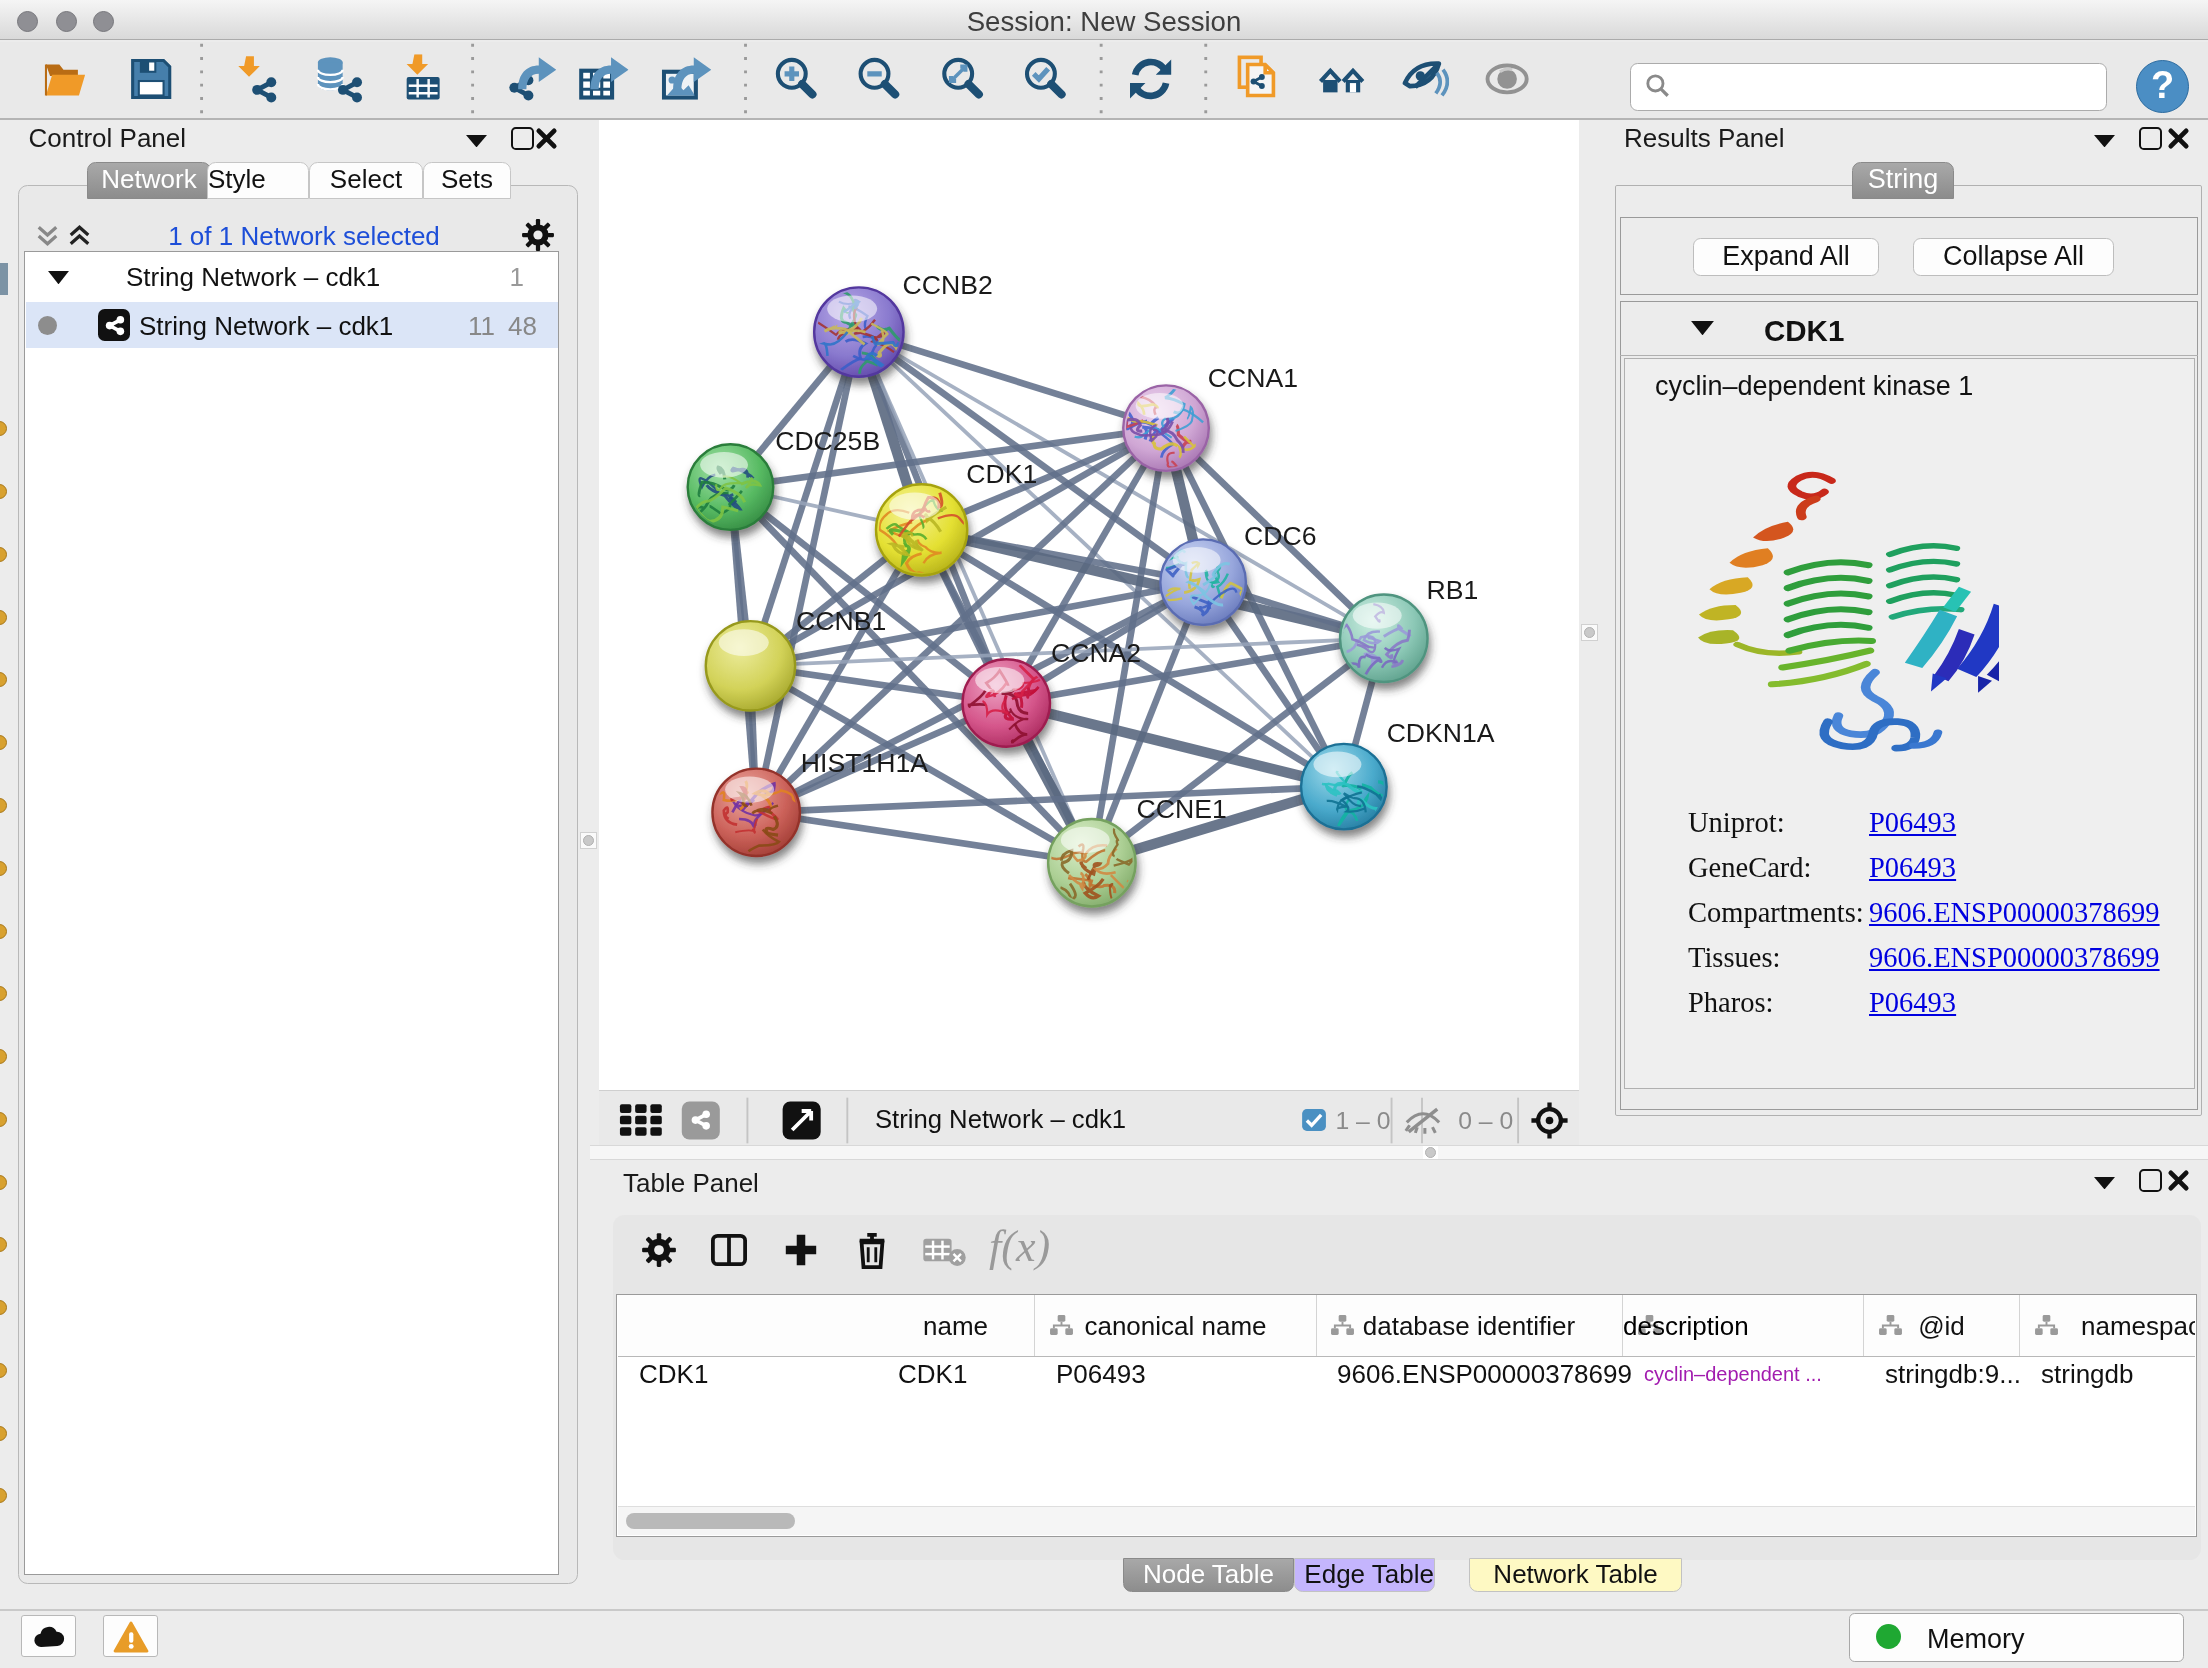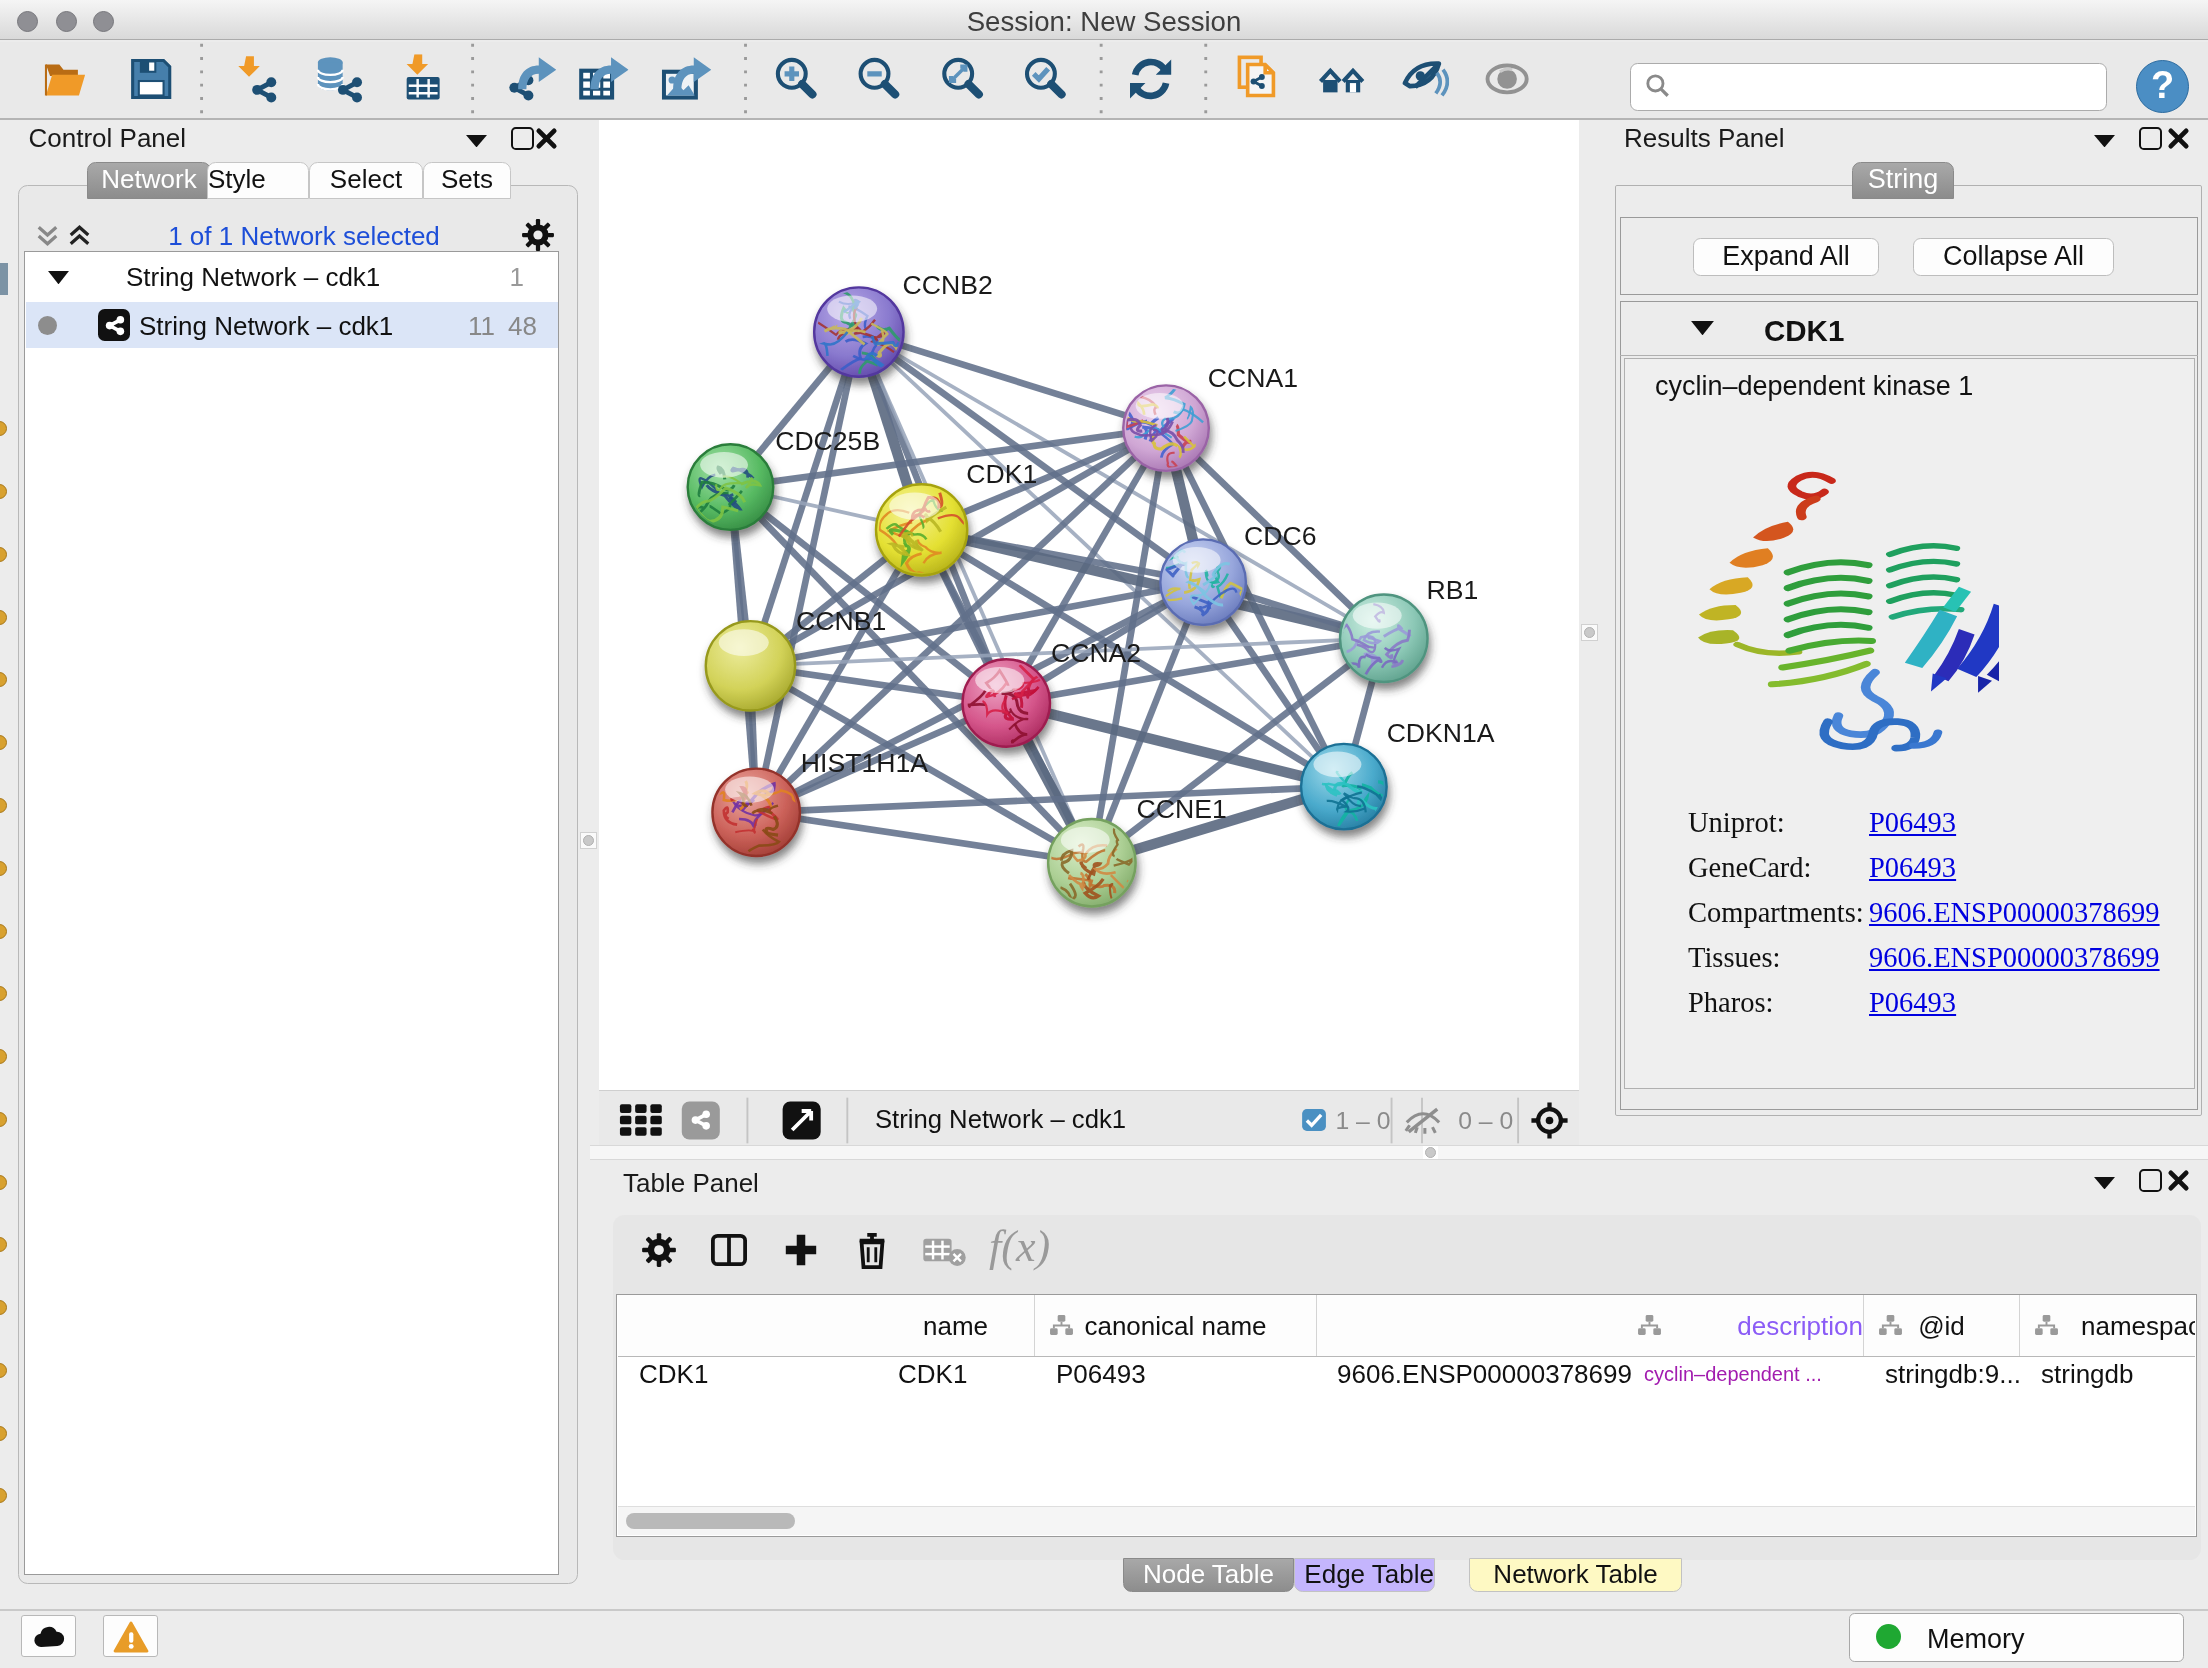--- a/index.html
+++ b/index.html
@@ -761,30 +761,41 @@
         <svg style="position:absolute;left:15px;top:50%;margin-top:-10.5px" width="23" height="21" viewBox="0 0 24 22">
           <g fill="#9a9a9a">
             <rect x="8" y="0" width="8" height="7" rx="1.5"></rect>
             <rect x="0" y="14" width="8" height="7" rx="1.5"></rect>
             <rect x="16" y="14" width="8" height="7" rx="1.5"></rect>
             <path d="M12 7 v4 M4 14 v-3 h16 v3" stroke="#9a9a9a" stroke-width="2" fill="none"></path>
           </g>
         </svg>
         <div style="position:absolute;left:0;right:0;top:50%;transform:translateY(-50%);text-align:center;font-size:26px;color:#111;">canonical name</div>
       </div>
+      <div style="position:absolute;left:698px;top:0;width:307px;height:100%;border-right:1.9px solid #d4d4d4;overflow:hidden;">
+        <svg style="position:absolute;left:15px;top:50%;margin-top:-10.5px" width="23" height="21" viewBox="0 0 24 22">
+          <g fill="#9a9a9a">
+            <rect x="8" y="0" width="8" height="7" rx="1.5"></rect>
+            <rect x="0" y="14" width="8" height="7" rx="1.5"></rect>
+            <rect x="16" y="14" width="8" height="7" rx="1.5"></rect>
+            <path d="M12 7 v4 M4 14 v-3 h16 v3" stroke="#9a9a9a" stroke-width="2" fill="none"></path>
+          </g>
+        </svg>
+        <div style="position:absolute;left:0;right:0;top:50%;transform:translateY(-50%);text-align:center;font-size:26px;color:#111;">database identifier</div>
+      </div>
       <div style="position:absolute;left:1005px;top:0;width:241px;height:100%;border-right:1.9px solid #d4d4d4;overflow:hidden;">
         <svg style="position:absolute;left:15px;top:50%;margin-top:-10.5px" width="23" height="21" viewBox="0 0 24 22">
           <g fill="#9a9a9a">
             <rect x="8" y="0" width="8" height="7" rx="1.5"></rect>
             <rect x="0" y="14" width="8" height="7" rx="1.5"></rect>
             <rect x="16" y="14" width="8" height="7" rx="1.5"></rect>
             <path d="M12 7 v4 M4 14 v-3 h16 v3" stroke="#9a9a9a" stroke-width="2" fill="none"></path>
           </g>
         </svg>
-        <div style="position:absolute;left:0;right:0;top:50%;transform:translateY(-50%);text-align:right;font-size:26px;color:#8b5cf6;">description</div>
+        <div style="position:absolute;left:0;right:0;top:50%;transform:translateY(-50%);text-align:left;font-size:26px;color:#000000;">description</div>
       </div>
       <div style="position:absolute;left:1246px;top:0;width:156px;height:100%;border-right:1.9px solid #d4d4d4;overflow:hidden;">
         <svg style="position:absolute;left:15px;top:50%;margin-top:-10.5px" width="23" height="21" viewBox="0 0 24 22">
           <g fill="#9a9a9a">
             <rect x="8" y="0" width="8" height="7" rx="1.5"></rect>
             <rect x="0" y="14" width="8" height="7" rx="1.5"></rect>
             <rect x="16" y="14" width="8" height="7" rx="1.5"></rect>
             <path d="M12 7 v4 M4 14 v-3 h16 v3" stroke="#9a9a9a" stroke-width="2" fill="none"></path>
           </g>
         </svg>

